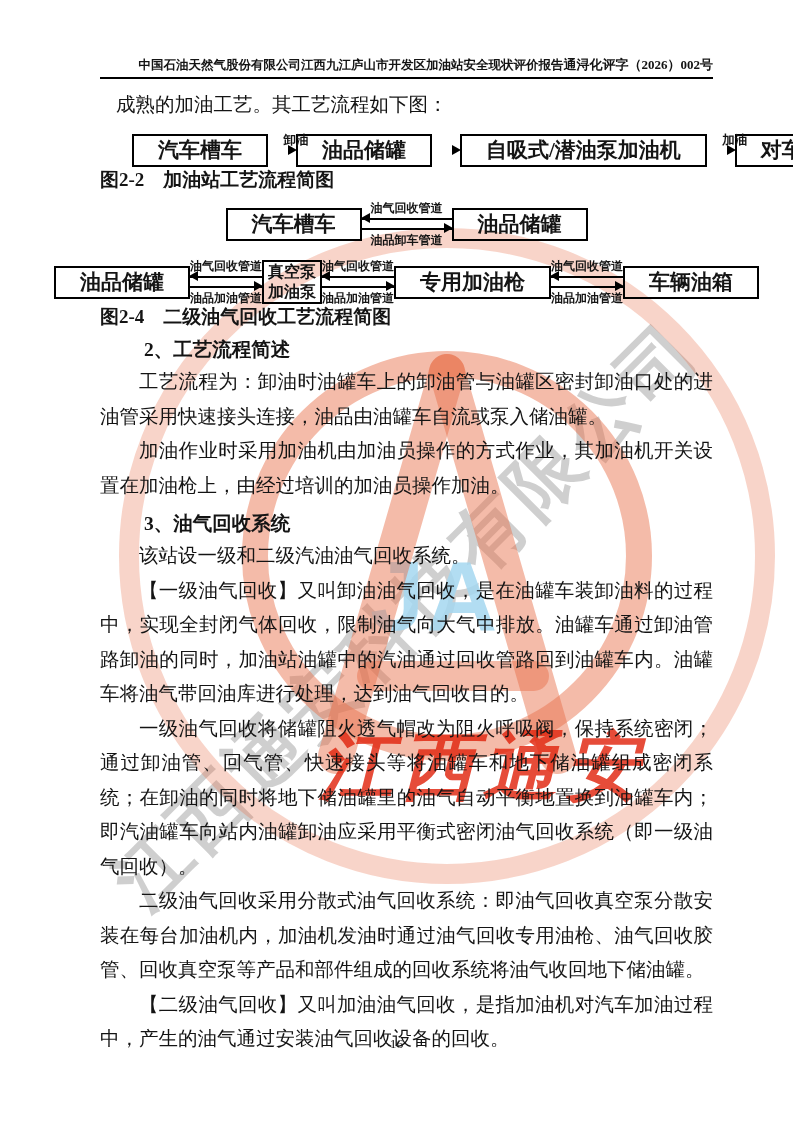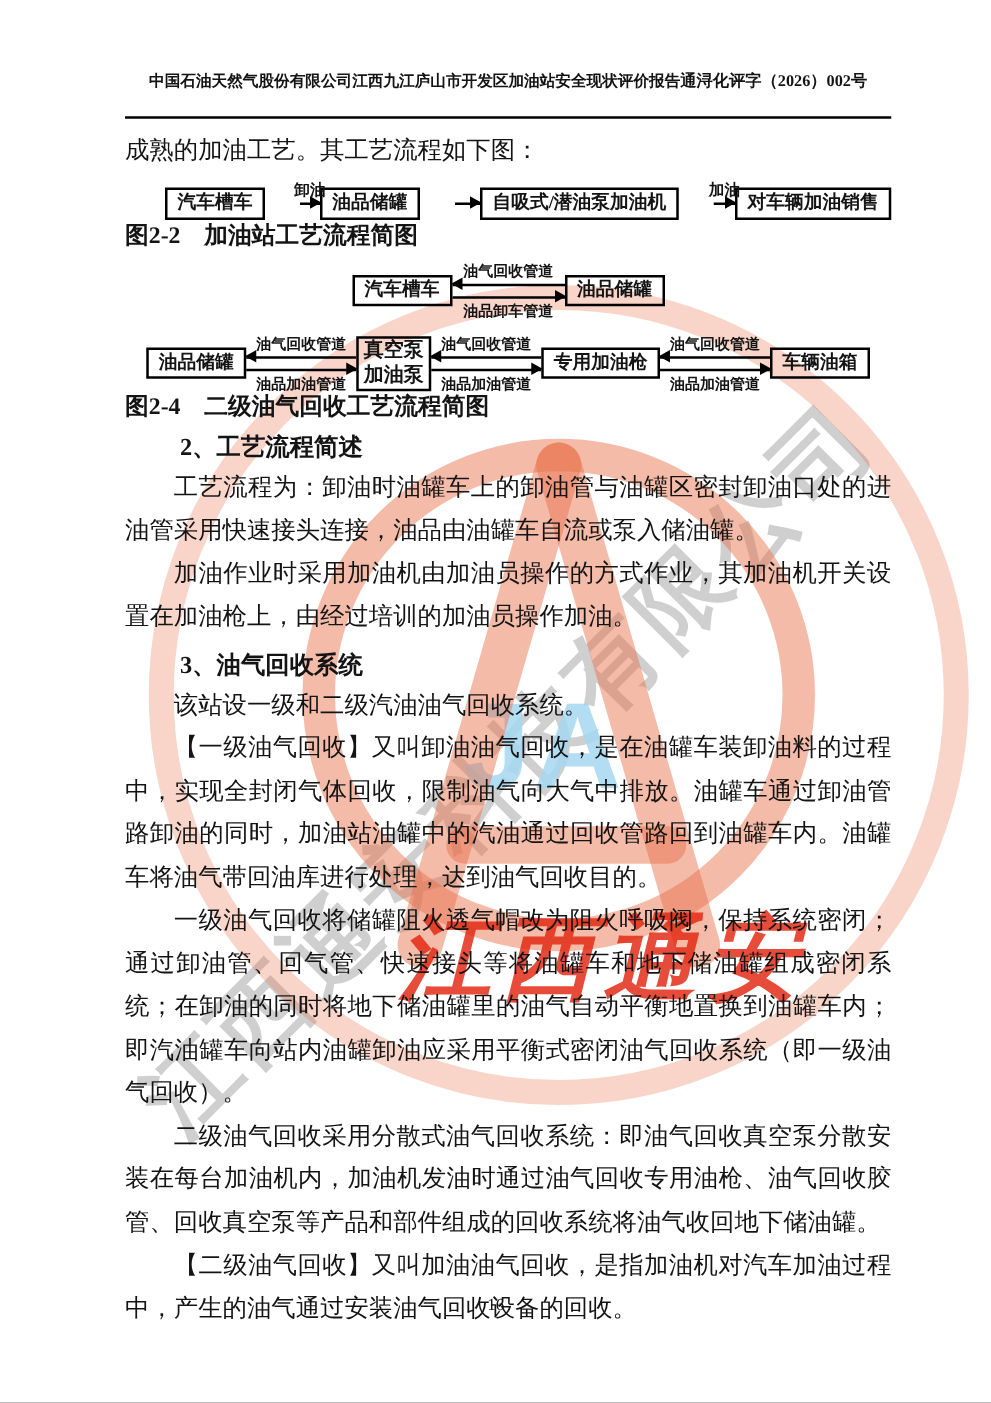--- a/index.html
+++ b/index.html
@@ -26,34 +26,34 @@
   .wm-red{
     position:absolute;left:283px;top:718px;
     font-family:"Liberation Sans","DejaVu Sans",sans-serif;
     font-weight:bold;font-size:74px;letter-spacing:8px;white-space:nowrap;
     color:rgba(224,37,13,0.82);font-style:italic;margin-left:36px;
   }
   .wm-svg{position:absolute;left:0;top:0;}
   
   .content{position:relative;z-index:1;padding:56px 80px 0 100px;}
   .hdr{
-    display:flex;justify-content:center;align-items:flex-end;
-    border-bottom:2px solid #000;padding-bottom:19px;
+    display:flex;justify-content:flex-end;align-items:flex-end;
+    border-bottom:2px solid #000;padding-bottom:3px;
   }
   .hdr-left{font-size:12.5px;font-weight:bold;}
   .hdr-right{font-size:13px;font-weight:bold;white-space:nowrap;}
-  .intro{margin:13px 0 0 0;font-size:19.5px;line-height:26px;}
+  .intro{margin:13px 0 0 16px;font-size:19.5px;line-height:26px;}
   
   .flow{display:flex;align-items:center;}
   .flow22{margin:16px 0 0 32px;}
   .flow23{margin:10px 0 0 0;justify-content:center;}
   .flow24{margin:14px 0 0 0;justify-content:center;}
   .fbox{
-    border:2px solid #000;padding:1px 8px;font-weight:bold;
-    font-size:15px;line-height:1.3;white-space:nowrap;text-align:center;
+    border:2px solid #000;padding:1px 24px;font-weight:bold;
+    font-size:21px;line-height:1.3;white-space:nowrap;text-align:center;
   }
   .fbox.small{font-size:16px;padding:0 4px;line-height:1.25;text-align:center;}
   .conn{position:relative;height:2px;background:#000;align-self:center;margin-left:28px;}
   .conn::after{
     content:"";position:absolute;right:-1px;top:-5px;
     border-left:9px solid #000;border-top:5px solid transparent;border-bottom:5px solid transparent;
   }
   .conn .clbl{
     position:absolute;left:50%;transform:translateX(-50%);bottom:5px;
     font-size:12.5px;font-weight:bold;white-space:nowrap;line-height:1;

